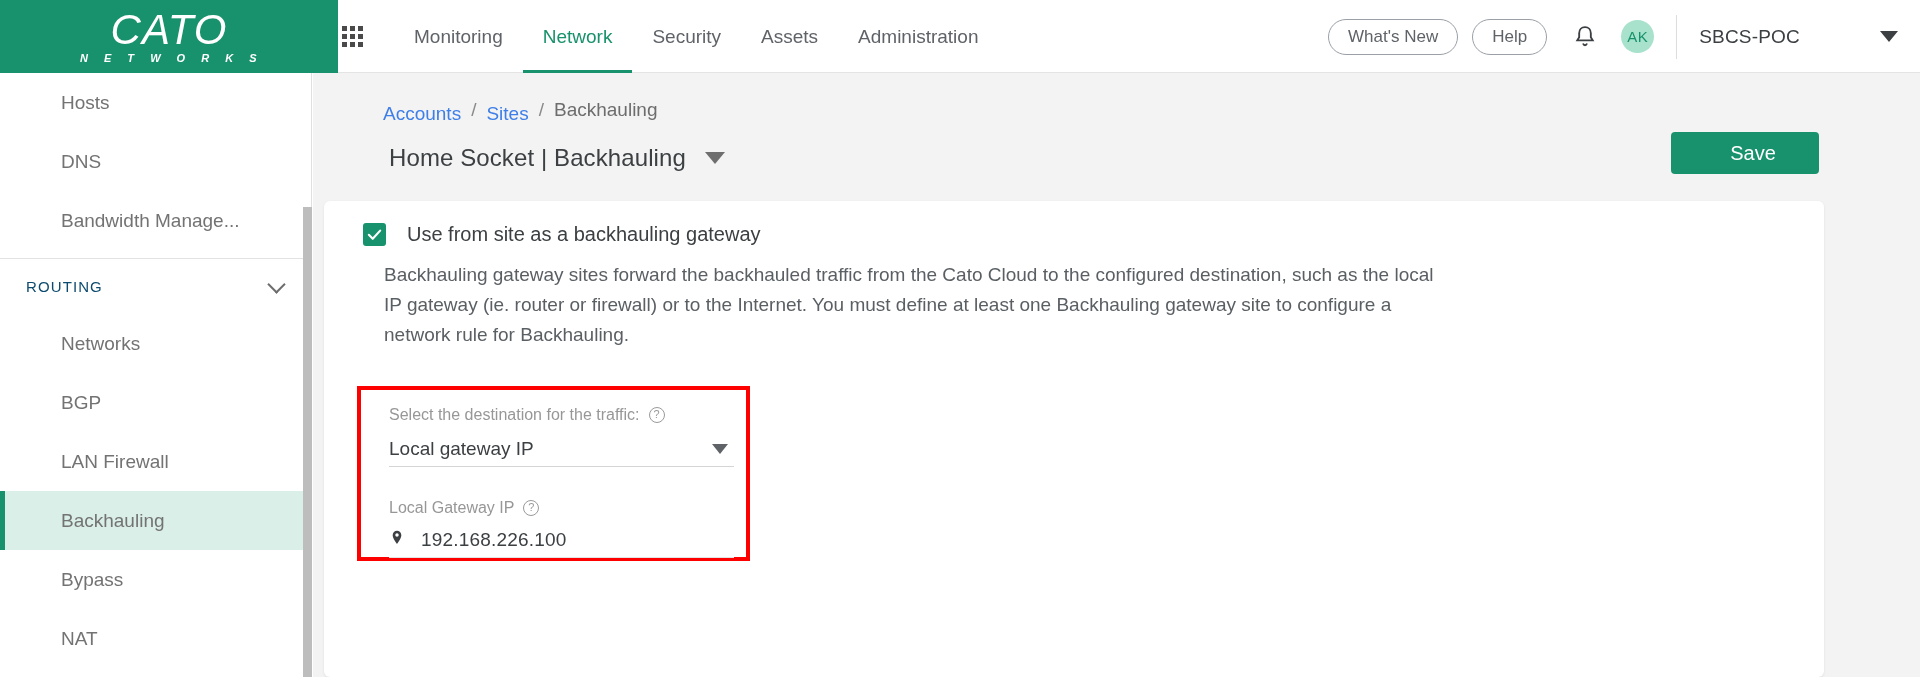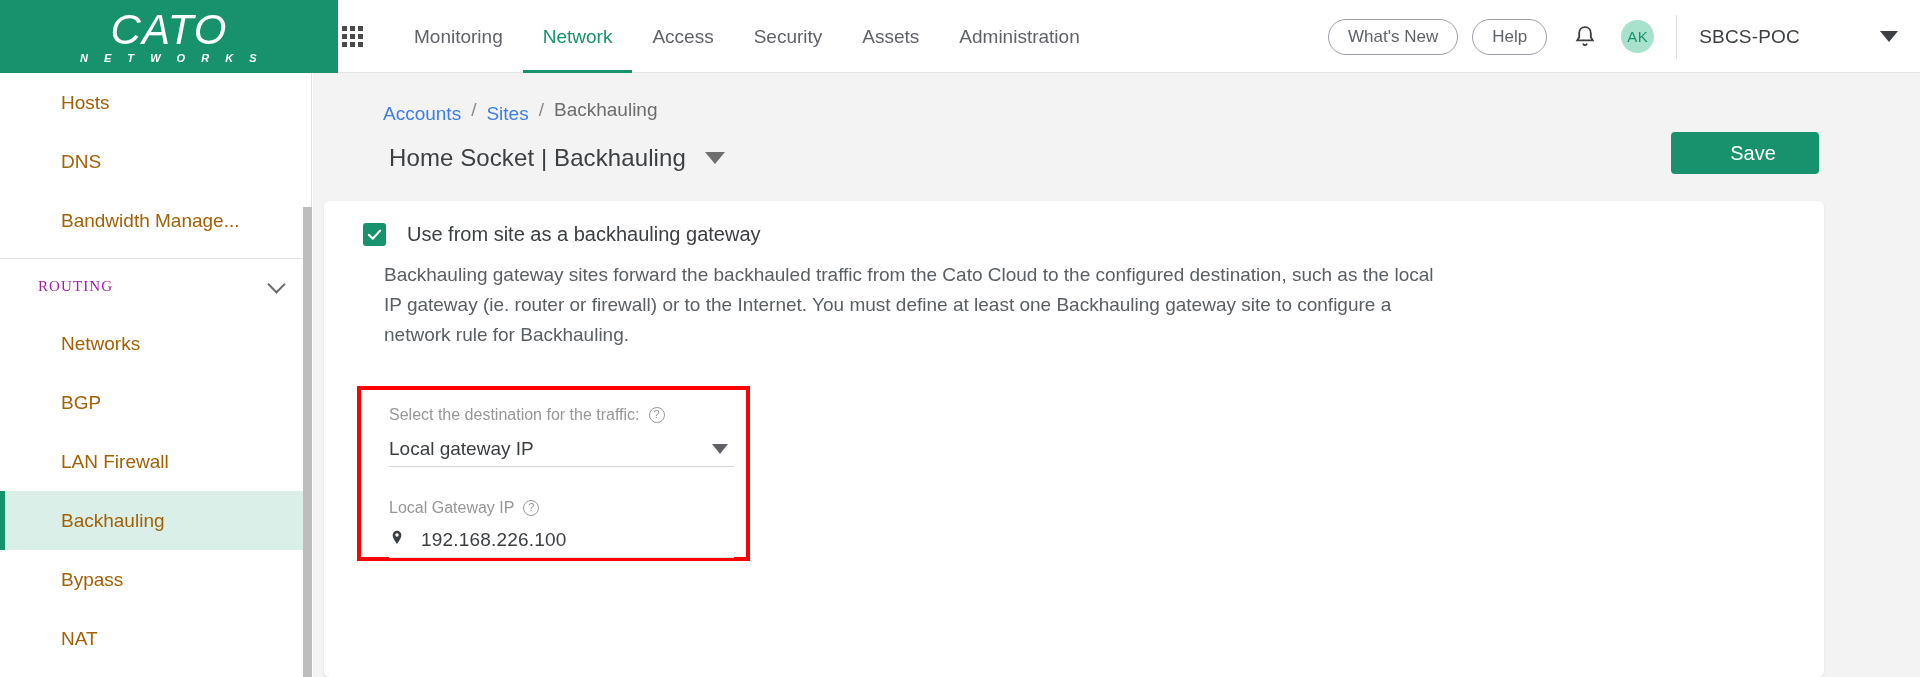--- a/index.html
+++ b/index.html
@@ -134,42 +134,41 @@
     width: 312px; height: 604px;
     background: #ffffff;
     border-right: 1px solid #e0e0e0;
     overflow: hidden;
   }
   .side-item {
     height: 59px;
     display: flex; align-items: center;
     padding-left: 61px;
     font-size: 19px;
-    color: #a16207;
+    color: #737373;
     cursor: pointer;
     position: relative;
   }
   .side-item.selected {
     background: #d9efe7;
   }
   .side-item.selected::before {
     content: "";
     position: absolute; left: 0; top: 0; bottom: 0;
     width: 5px; background: #18926c;
   }
   .side-sep { height: 1px; background: #e2e2e2; margin: 8px 0 0 0; }
   .side-group {
     height: 55px;
     display: flex; align-items: center;
-    padding-left: 38px; padding-right: 28px;
+    padding-left: 26px; padding-right: 28px;
     font-size: 15px;
-    color: #a21caf;
+    color: #0c4a6e;
     letter-spacing: 1.1px;
     cursor: pointer;
-    font-family: Liberation Serif, serif;
   }
   .side-group .grp-label { flex: 1 1 auto; }
   .chev {
     width: 13px; height: 13px;
     border-right: 2px solid #6d6d6d;
     border-bottom: 2px solid #6d6d6d;
     transform: rotate(45deg);
     margin-top: -5px;
   }
   .side-scroll {
@@ -354,23 +353,20 @@
         <span></span>
     </div>
     <div class="nav-items">
       <div class="nav-item">
           <span>Monitoring</span>
         </div>
       <div class="nav-item active">
           <span>Network</span>
         </div>
       <div class="nav-item">
-          <span>Access</span>
-        </div>
-      <div class="nav-item">
           <span>Security</span>
         </div>
       <div class="nav-item">
           <span>Assets</span>
         </div>
       <div class="nav-item">
           <span>Administration</span>
         </div>
     </div>
 

